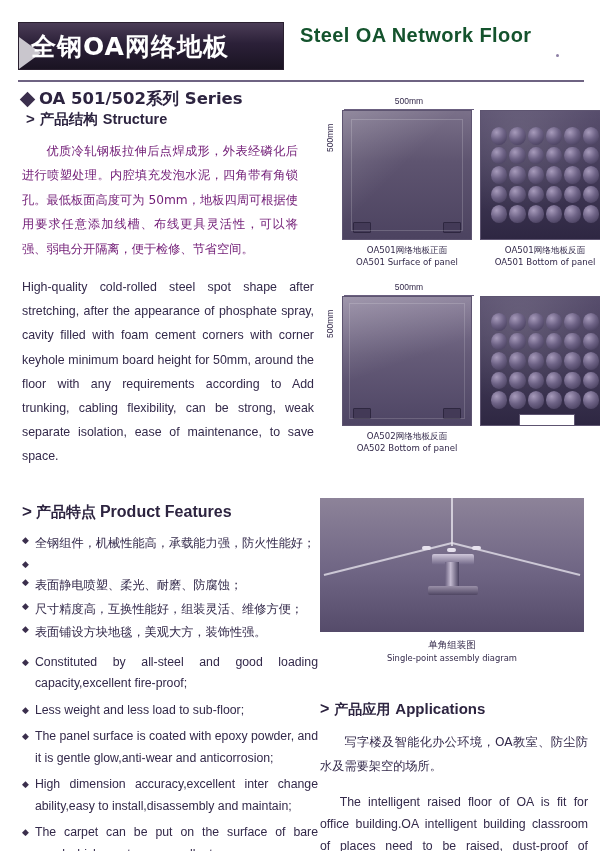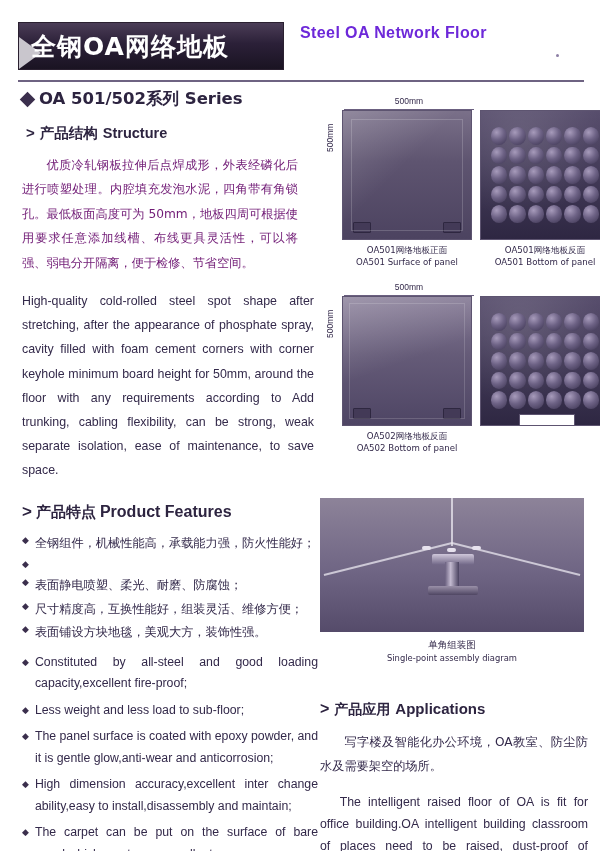--- a/index.html
+++ b/index.html
@@ -65,23 +65,23 @@
     height: 0;
     border-top: 16px solid transparent;
     border-bottom: 16px solid transparent;
     border-left: 22px solid #c9c6cd;
   }
   .header-en {
     position: absolute;
     left: 300px;
     top: 8px;
     width: 290px;
-    font-size: 16px;
-    font-weight: bold;
-    color: #6d28d9;
+    font-size: 20px;
+    font-weight: bold;
+    color: #14532d;
     line-height: 1.35;
     letter-spacing: 0.4px;
   }
   .header-rule {
     position: absolute;
     left: 18px;
     top: 66px;
     width: 566px;
     height: 2px;
     background: #6e6382;
@@ -100,21 +100,20 @@
   .left-col {
     position: absolute;
     left: 22px;
     top: 88px;
     width: 292px;
   }
   .title-series {
     display: flex;
     align-items: center;
     gap: 6px;
-    margin-bottom: 14px;
   }
   .diamond {
     width: 11px;
     height: 11px;
     background: #3b2f4d;
     transform: rotate(45deg);
     flex: 0 0 auto;
   }
   .title-series-text {
     font-size: 16.5px;

